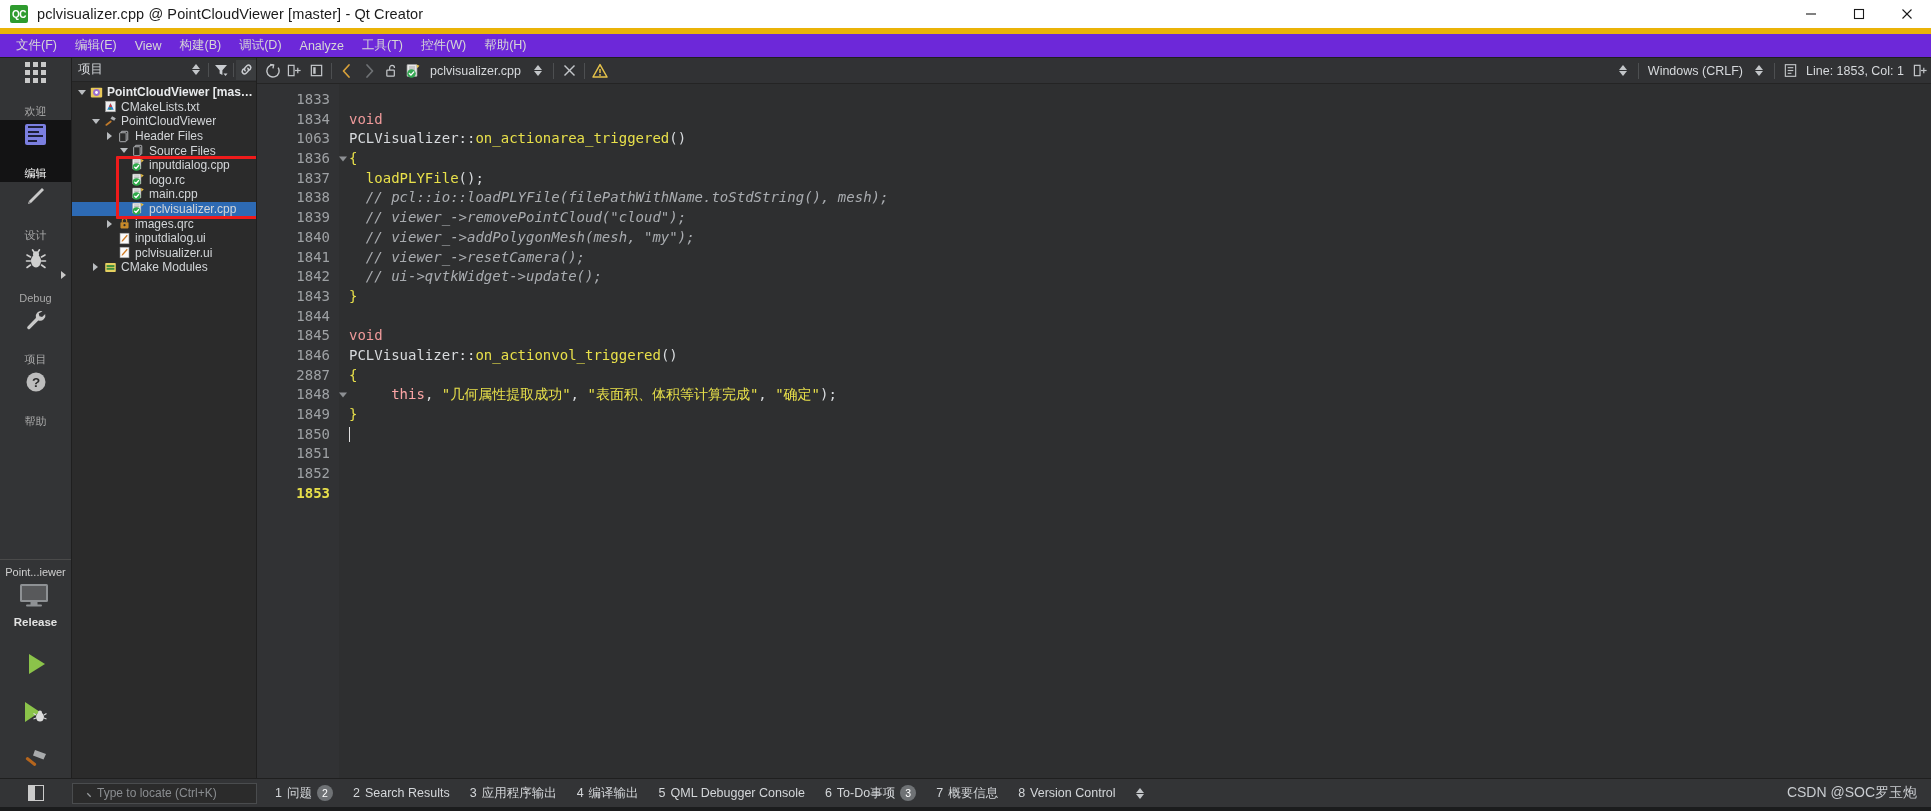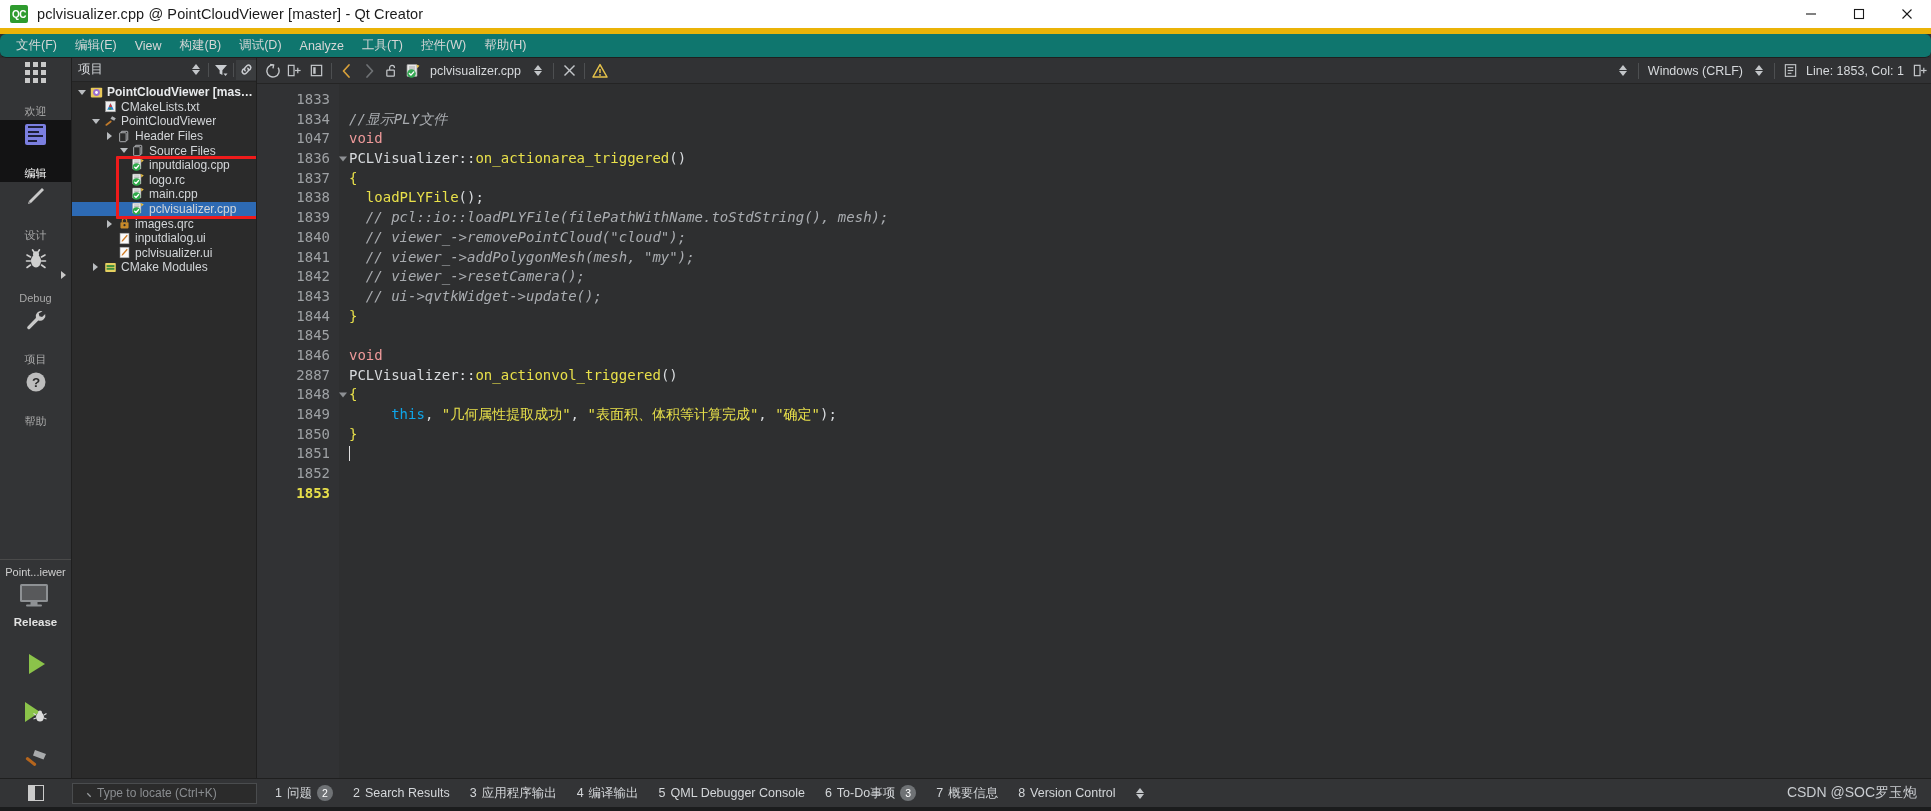--- a/index.html
+++ b/index.html
@@ -27,22 +27,22 @@
   .title-spacer { flex: 1; }
   .winbtns { display: flex; height: 34px; }
   .winbtn {
     width: 48px; height: 34px; display: flex; align-items: center; justify-content: center;
     color: #1a1a1a;
   }
   .winbtn svg { display:block; }
 
   
   .menubar {
-    height: 24px; flex: 0 0 24px; background: #0f766e; display: flex; align-items: center;
-    padding-left: 7px; border-bottom: 1px solid #1f1f1f; border-radius: 6px;
+    height: 24px; flex: 0 0 24px; background: #6d28d9; display: flex; align-items: center;
+    padding-left: 7px; border-bottom: 1px solid #1f1f1f;
   }
   .menuitem {
     font-size: 12.5px; color: #d6d6d6; padding: 3px 9px; white-space: nowrap;
     font-family: "Liberation Sans", "DejaVu Sans", sans-serif;
   }
 
   
   .bodywrap { flex: 1; display: flex; min-height: 0; background: #2e2f30; }
 
   
@@ -147,21 +147,21 @@
   }
   .codelines {
     flex: 1; padding-top: 6px; padding-left: 10px; min-width: 0; overflow: hidden;
     font-family: "DejaVu Sans Mono","Liberation Mono",monospace; font-size: 14px;
   }
   .cline { height: 19.7px; line-height: 19.7px; white-space: pre; color: #d8dbde; }
   .tk-kw   { color: #ef9a9a; }
   .tk-fn   { color: #e8e04a; }
   .tk-cmt  { color: #a9acb0; font-style: italic; }
   .tk-str  { color: #e8e04a; }
-  .tk-this { color: #0ea5e9; }
+  .tk-this { color: #fca5a5; }
   .tk-pln  { color: #d8dbde; }
   .caret { display:inline-block; width:1px; height:15px; background:#e0e0e0; vertical-align:-3px; }
 
   
   .statusbar {
     height: 29px; flex: 0 0 29px; background: #333436; display: flex; align-items: center;
     border-top: 1px solid #1f1f1f;
   }
   .sb-left { width: 72px; flex: 0 0 72px; display:flex; align-items:center; justify-content:center; }
   .sb-toggle { width: 16px; height: 16px; border: 1.5px solid #cbcbcb; display: flex; }
@@ -716,21 +716,21 @@
             <line x1="11.5" y1="5" x2="11.5" y2="11" stroke="#c3c6c9" stroke-width="1.3"></line>
             <line x1="8.5" y1="8" x2="14.5" y2="8" stroke="#c3c6c9" stroke-width="1.3"></line>
           </svg>
         </div>
       </div>
 
       <div class="codearea">
         <div class="gutter" id="gutter">
             <div class="gline">1833</div>
             <div class="gline">1834</div>
-            <div class="gline">1047</div>
+            <div class="gline">1063</div>
             <div class="gline">1836<span class="fold"></span></div>
             <div class="gline">1837</div>
             <div class="gline">1838</div>
             <div class="gline">1839</div>
             <div class="gline">1840</div>
             <div class="gline">1841</div>
             <div class="gline">1842</div>
             <div class="gline">1843</div>
             <div class="gline">1844</div>
             <div class="gline">1845</div>
@@ -738,21 +738,20 @@
             <div class="gline">2887</div>
             <div class="gline">1848<span class="fold"></span></div>
             <div class="gline">1849</div>
             <div class="gline">1850</div>
             <div class="gline">1851</div>
             <div class="gline">1852</div>
             <div class="gline cur">1853</div>
           </div>
         <div class="codelines" id="codelines">
             <div class="cline"></div>
-            <div class="cline"><span class="tk-cmt">//显示PLY文件</span></div>
             <div class="cline"><span class="tk-kw">void</span></div>
             <div class="cline"><span class="tk-pln">PCLVisualizer::</span><span class="tk-fn">on_actionarea_triggered</span><span class="tk-pln">()</span></div>
             <div class="cline"><span class="tk-fn">{</span></div>
             <div class="cline"><span class="tk-pln">  </span><span class="tk-fn">loadPLYFile</span><span class="tk-pln">();</span></div>
             <div class="cline"><span class="tk-pln">  </span><span class="tk-cmt">// pcl::io::loadPLYFile(filePathWithName.toStdString(), mesh);</span></div>
             <div class="cline"><span class="tk-pln">  </span><span class="tk-cmt">// viewer_-&gt;removePointCloud("cloud");</span></div>
             <div class="cline"><span class="tk-pln">  </span><span class="tk-cmt">// viewer_-&gt;addPolygonMesh(mesh, "my");</span></div>
             <div class="cline"><span class="tk-pln">  </span><span class="tk-cmt">// viewer_-&gt;resetCamera();</span></div>
             <div class="cline"><span class="tk-pln">  </span><span class="tk-cmt">// ui-&gt;qvtkWidget-&gt;update();</span></div>
             <div class="cline"><span class="tk-fn">}</span></div>

